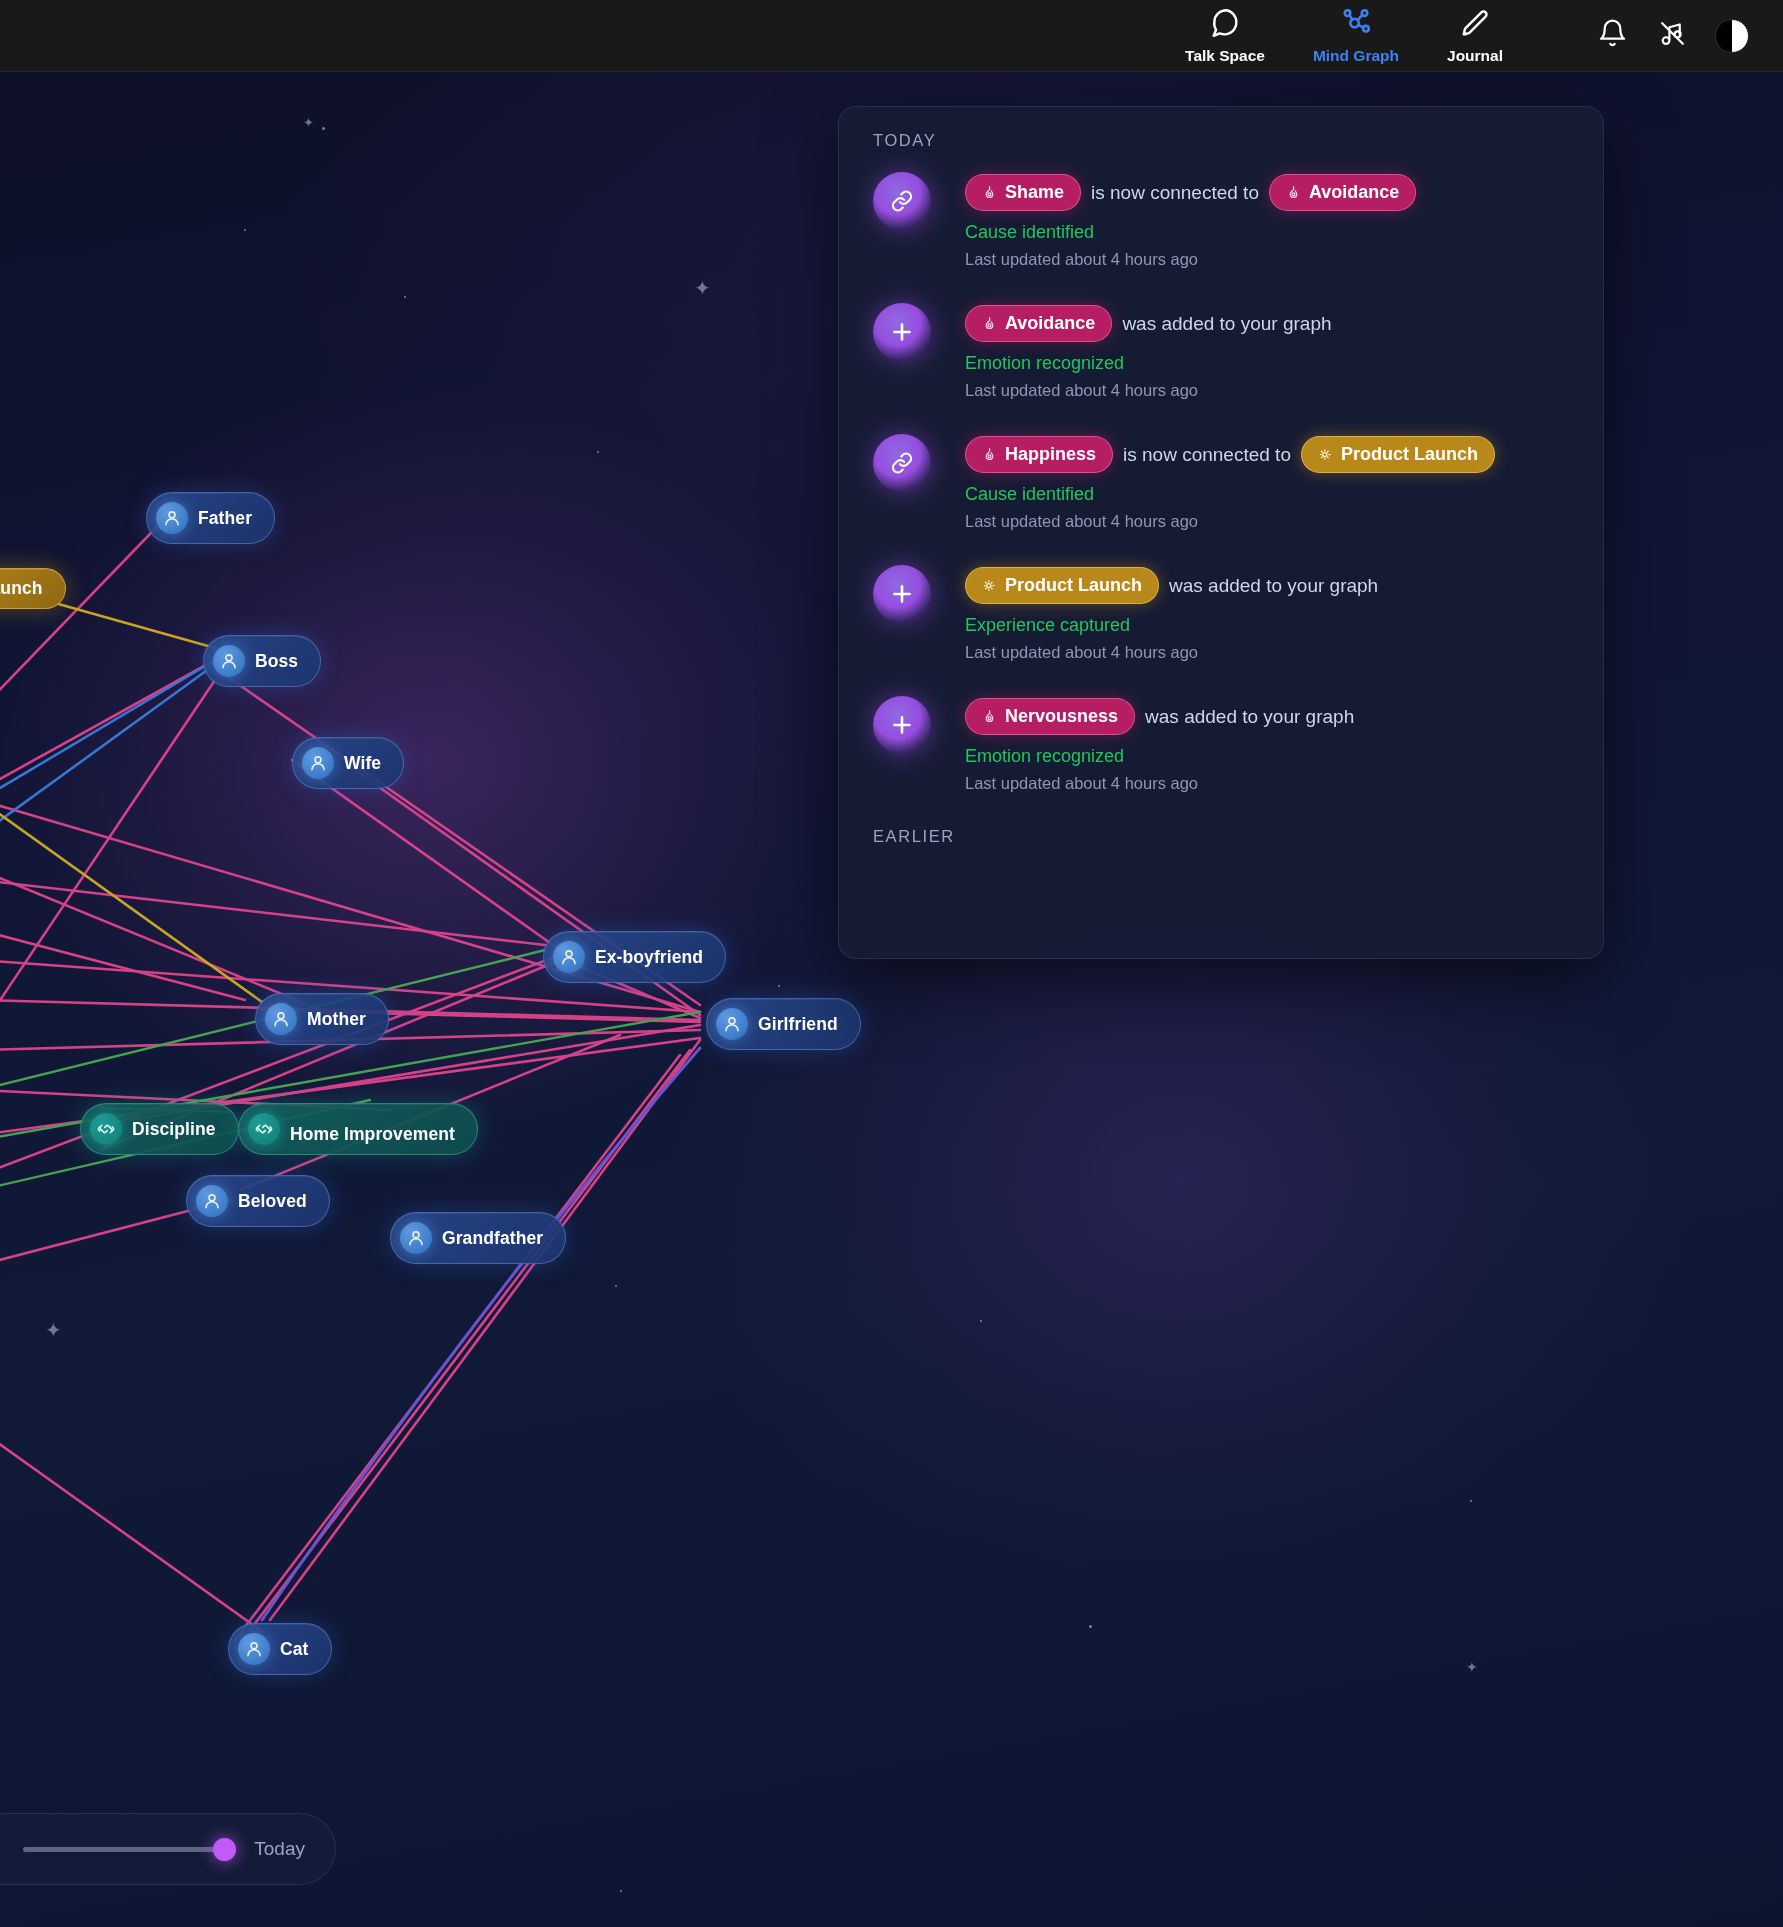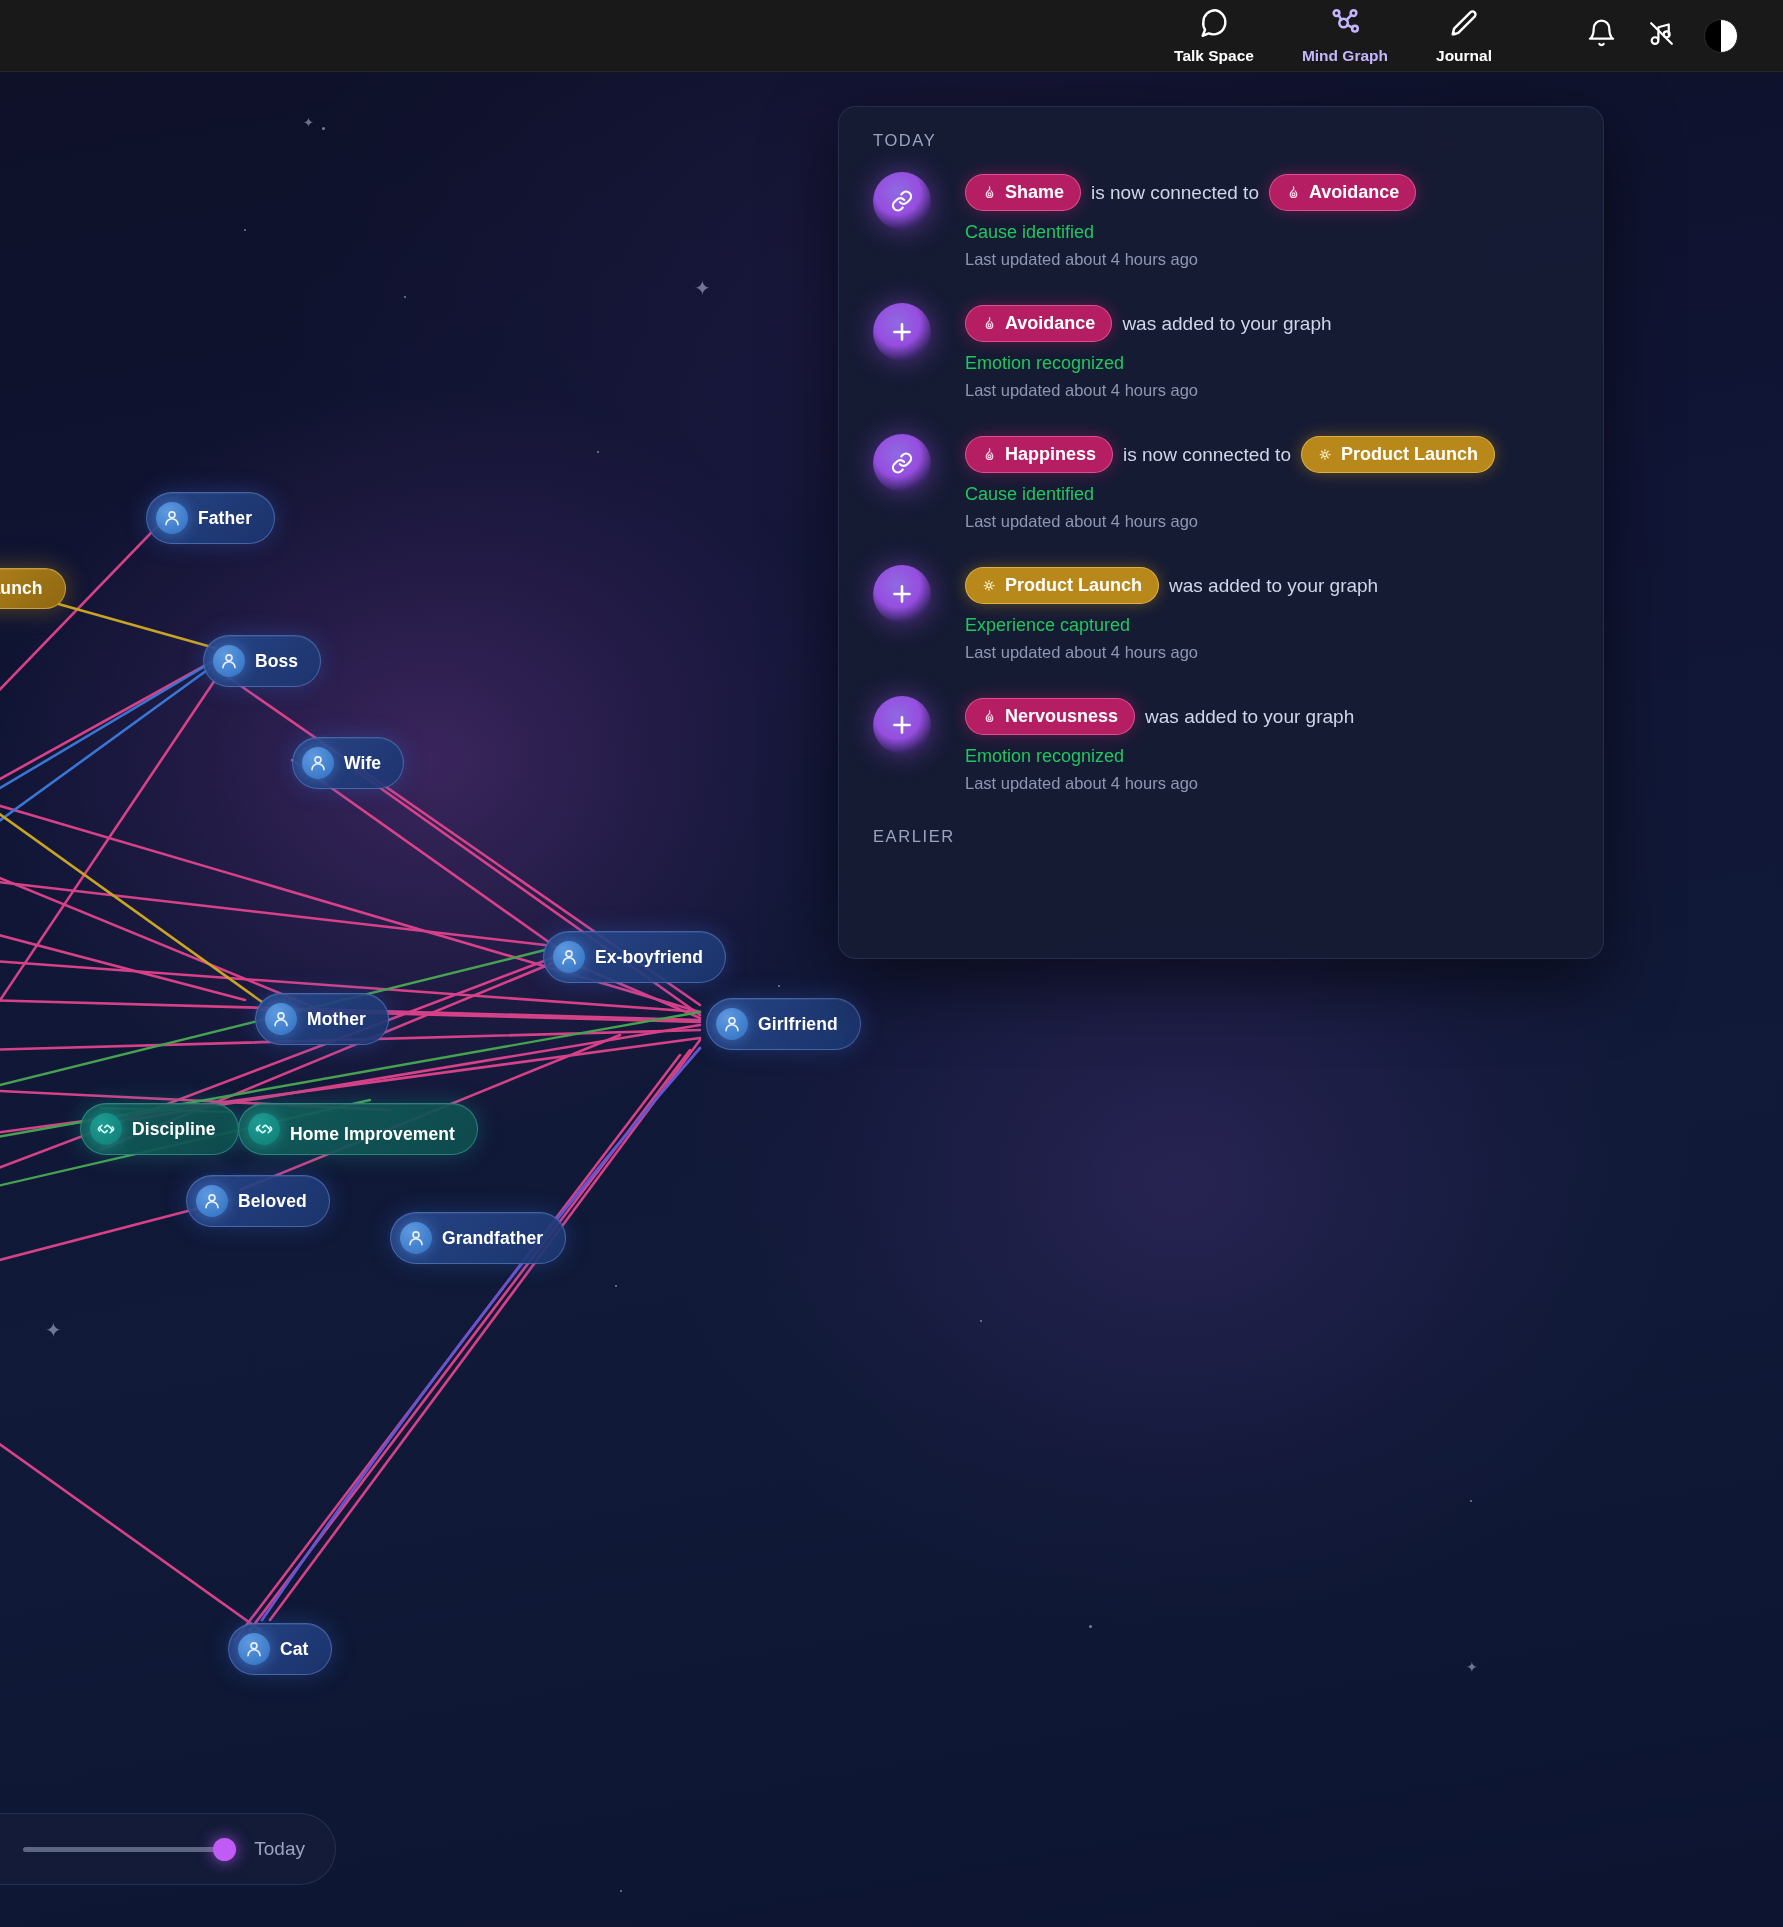--- a/index.html
+++ b/index.html
@@ -69,29 +69,29 @@
     box-shadow: 0 0 24px rgba(200,150,30,.40), inset 0 1px 0 rgba(255,255,255,.12);
     padding: 9px 22px;
   }
 
   
   .topbar {
     position: absolute; top: 0; left: 0; right: 0; height: 72px;
     background: #191919;
     border-bottom: 1px solid #262626;
     display: flex; align-items: center; justify-content: flex-end;
-    padding-right: 35px; gap: 0;
+    padding-right: 24px; gap: 0;
     z-index: 50;
   }
   .nav-item {
     display: flex; flex-direction: column; align-items: center; gap: 3px;
     padding: 6px 24px; cursor: pointer; color: #ffffff;
   }
   .nav-item .nav-label { font-size: 15.5px; font-weight: 700; }
-  .nav-item.active { color: #c4b5fd; }
+  .nav-item.active { color: #3b82f6; }
   .icon-btn {
     width: 54px; height: 54px; display: flex; align-items: center; justify-content: center;
     cursor: pointer; color: #ffffff; margin-left: 6px;
   }
   .theme-toggle { width: 34px; height: 34px; border-radius: 50%;
     background: linear-gradient(90deg, #000 0 50%, #fff 50% 100%);
     border: 1px solid #2b2b2b; cursor: pointer; }
 
   
   .activity-panel {

